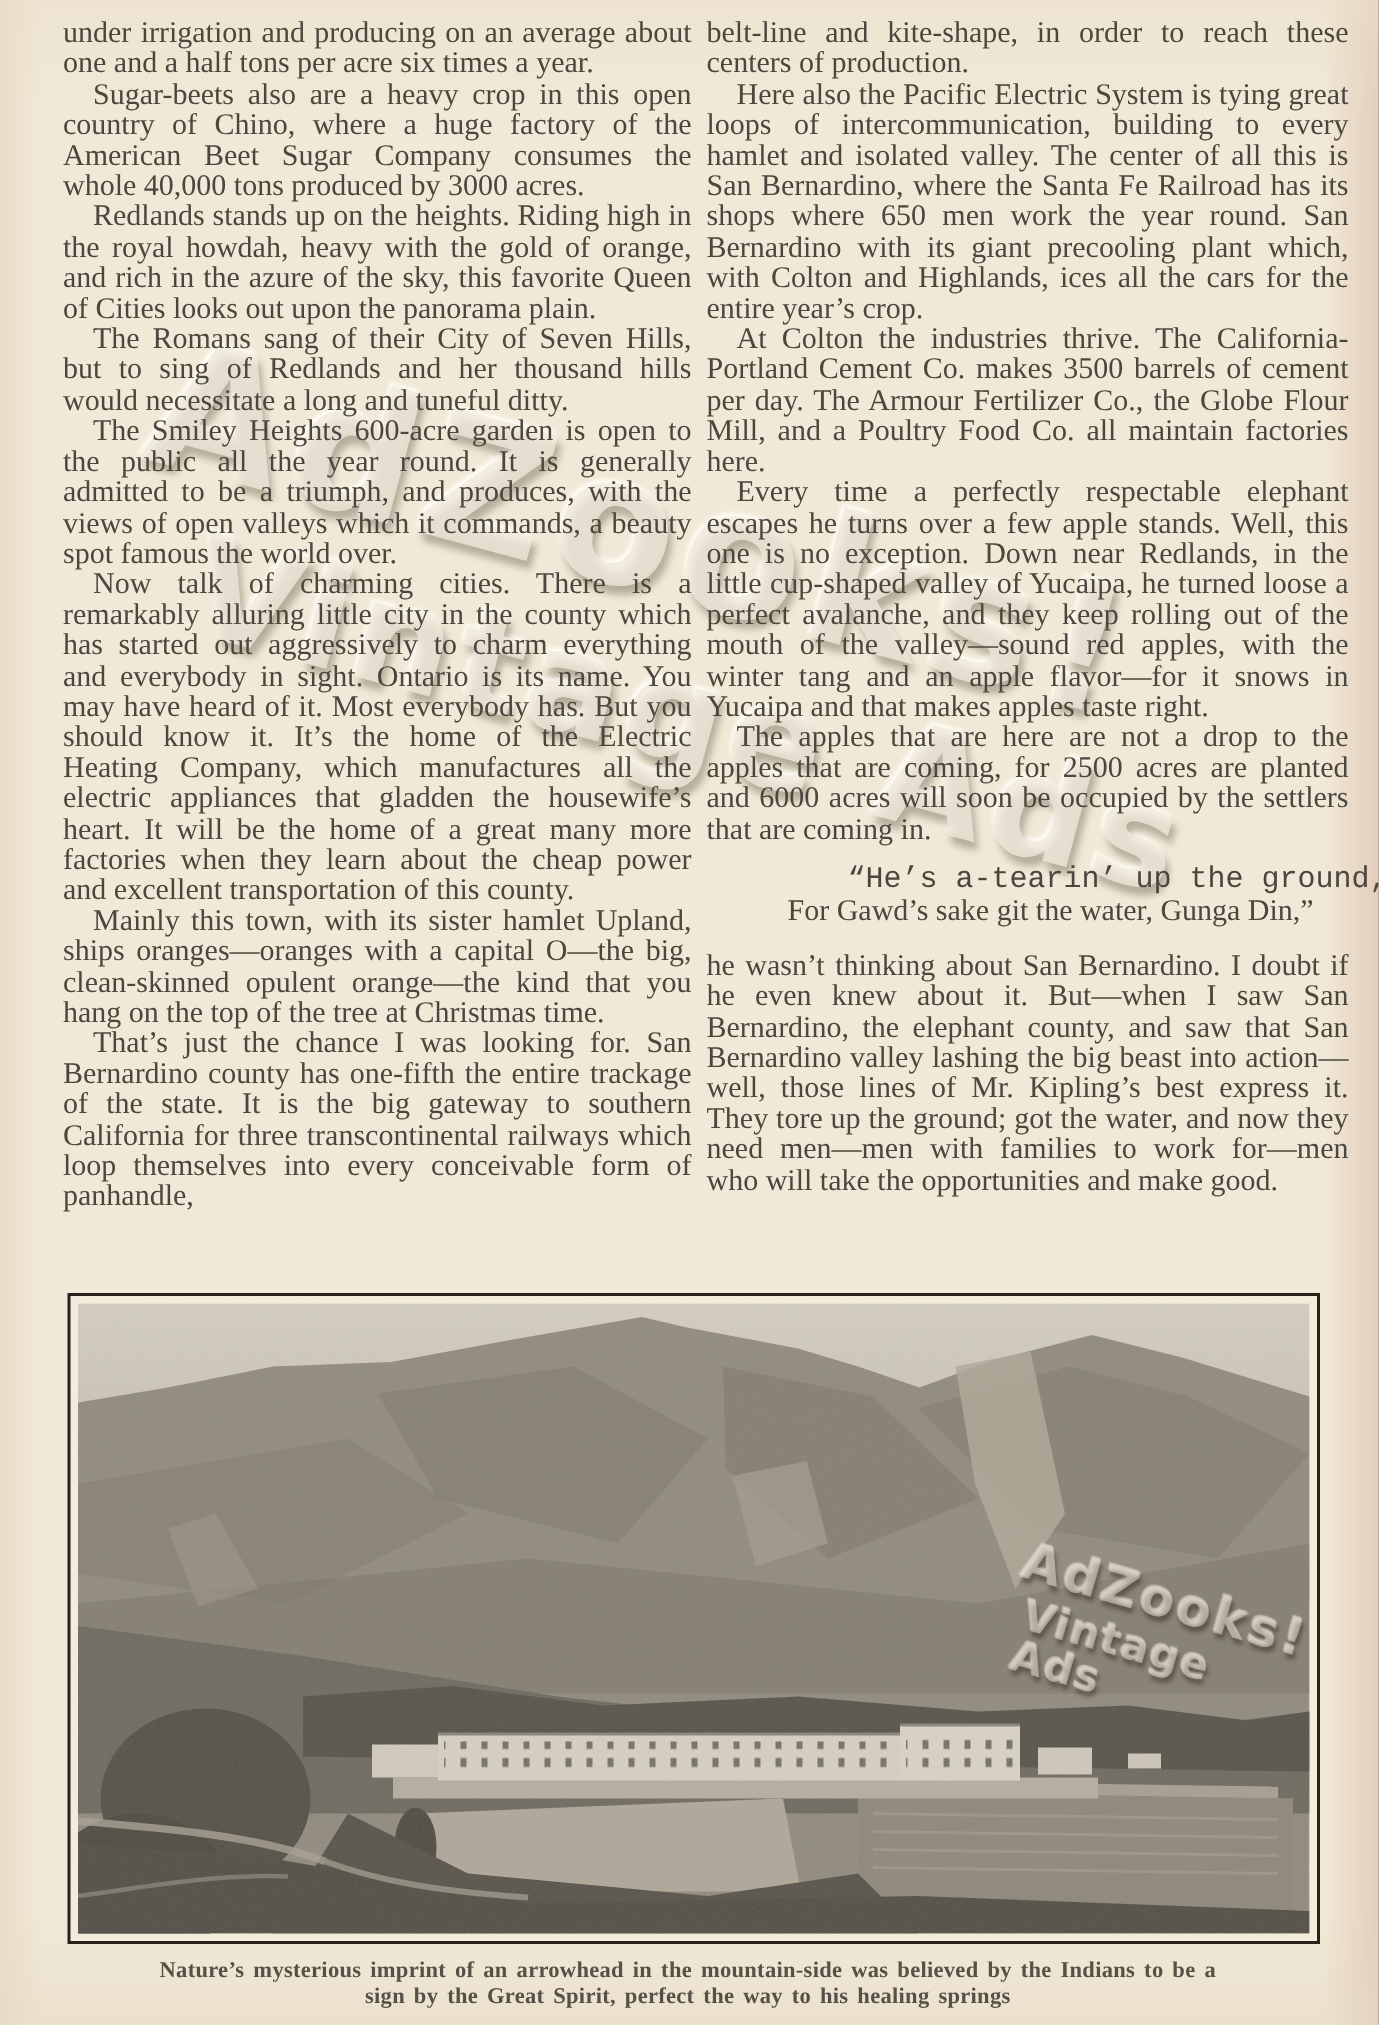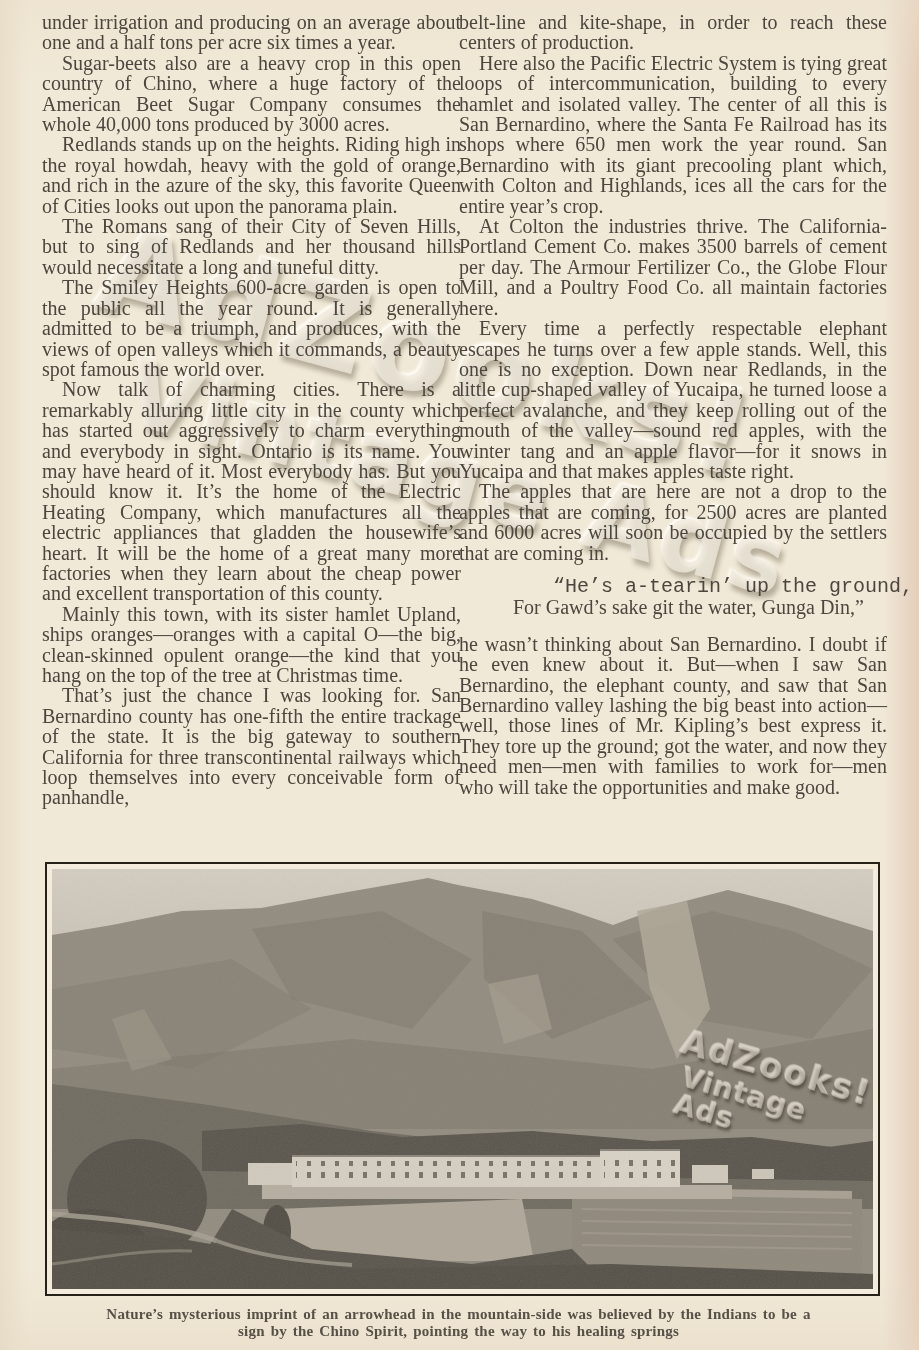--- a/index.html
+++ b/index.html
@@ -17,21 +17,21 @@
   
   .col{
     position:absolute;
     top:12px;
     font-size:20px;
     line-height:20.4px;
     text-align:justify;
     z-index:2;
   }
   .col-left{left:42px;width:419px;}
-  .col-right{left:459px;width:428px;}
+  .col-right{left:471px;width:428px;}
   .col p{margin:0;text-indent:20px;}
   .col p.noindent{text-indent:0;}
   .poem{margin:14px 0 16px 0;}
   .poem .poem-line{white-space:nowrap;}
   .pl1{margin-left:94px;font-family:Liberation Mono, monospace;}
   .pl2{margin-left:84px;}
   .pl3{margin-left:54px;}
   
   .emboss{
     position:absolute;
@@ -193,16 +193,16 @@
     </svg>
 
     <div class="emboss photo-mark">
       <div class="pm1">AdZooks!</div>
       <div class="pm2">Vintage Ads</div>
     </div>
   </figure>
 
   <div class="caption">
     <div>Nature’s mysterious imprint of an arrowhead in the mountain-side was believed by the Indians to be a</div>
-    <div>sign by the Chino Spirit, pointing the way to his healing springs</div>
+    <div>sign by the Great Spirit, perfect the way to his healing springs</div>
   </div>
 
 </div>
 
 </body></html>

